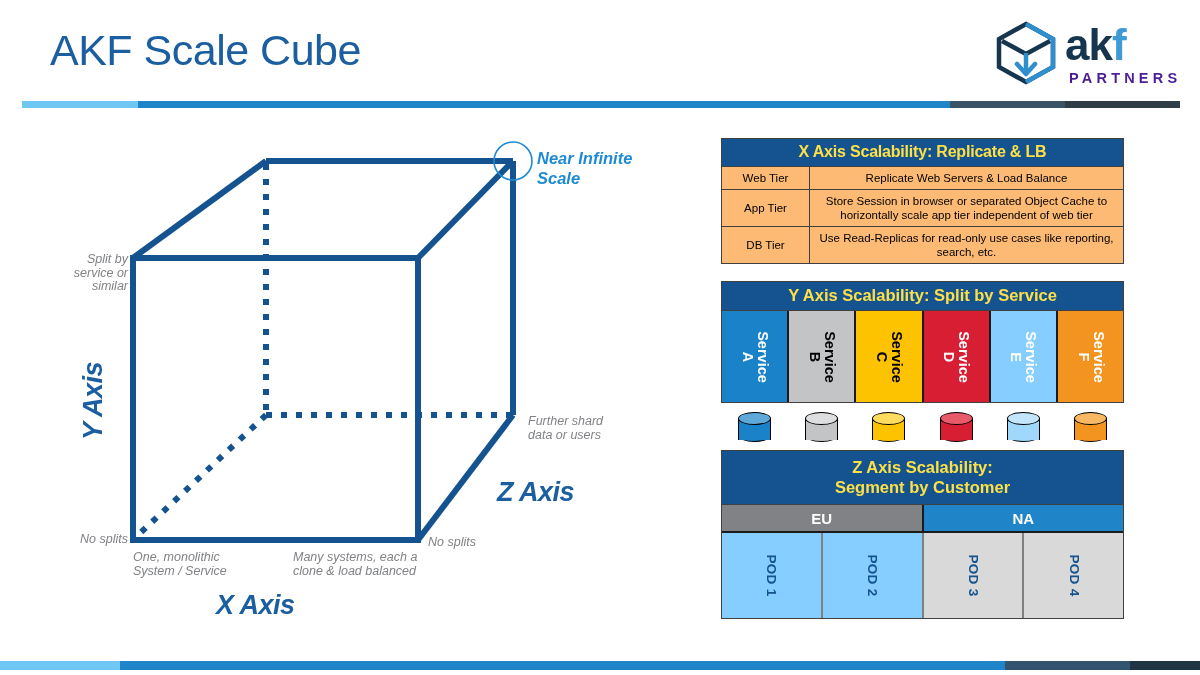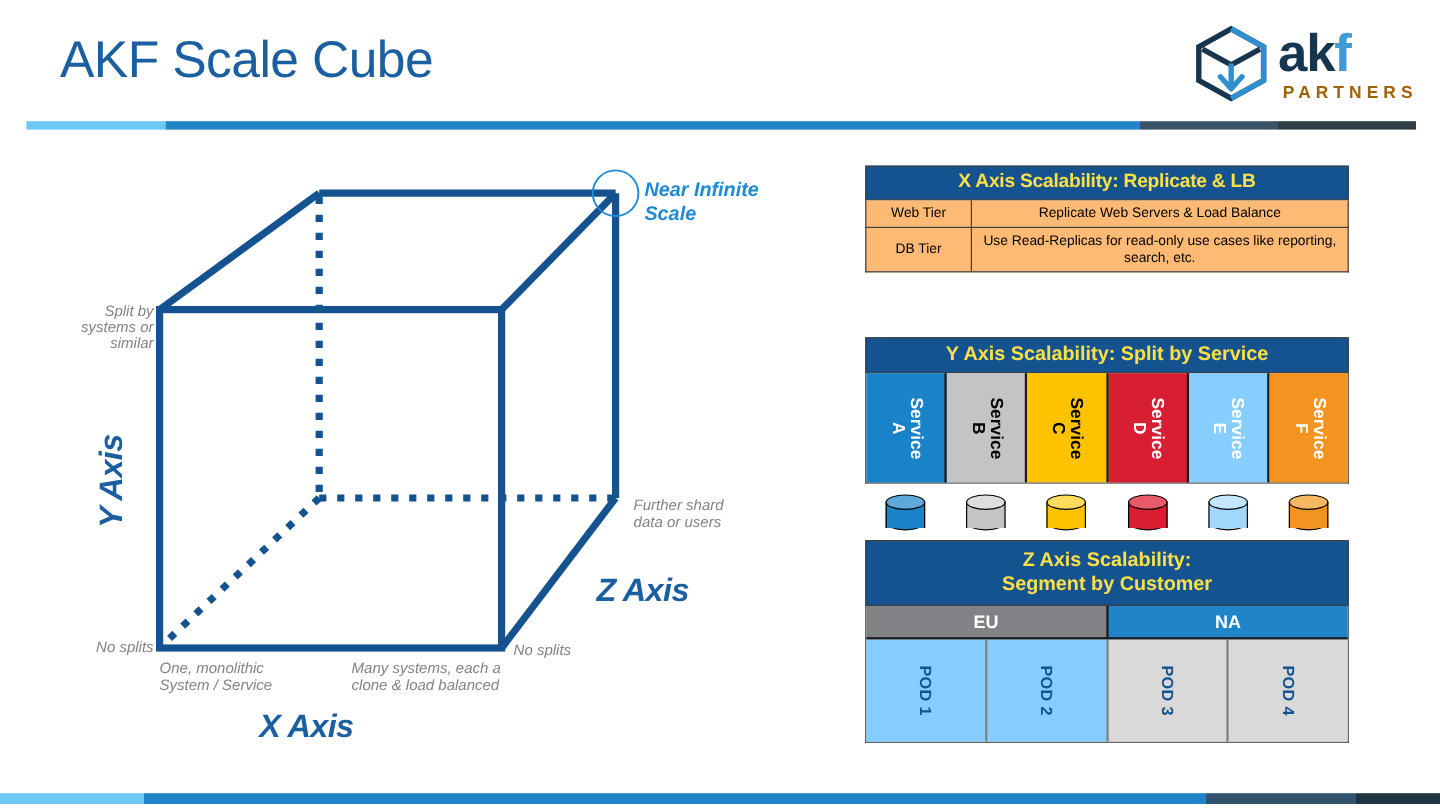--- a/index.html
+++ b/index.html
@@ -14,21 +14,21 @@
     position:absolute;left:50px;top:26px;
     font-size:43px;font-weight:normal;color:#1b5fa0;letter-spacing:-0.5px;
     white-space:nowrap;
   }
   .logo{position:absolute;right:22px;top:18px;width:185px;height:72px;}
   .logo-mark{position:absolute;left:0;top:2px;width:66px;height:66px;}
   .logo-word{position:absolute;left:72px;top:4px;font-size:44px;font-weight:bold;
     color:#16354e;letter-spacing:-1px;line-height:46px;}
   .logo-word .f{color:#3f9ad5;}
   .logo-sub{position:absolute;left:76px;top:52px;font-size:14.5px;font-weight:bold;
-    color:#a16207;letter-spacing:4.2px;}
+    color:#4c1d95;letter-spacing:4.2px;}
 
   
   .bar{position:absolute;height:7px;}
   .hdr-bar{top:101px;}
   .ftr-bar{top:661px;height:9px;}
 
   
   .cube-wrap{position:absolute;left:0;top:120px;width:700px;height:520px;font-style:italic;}
   .cube-svg{position:absolute;left:0;top:0;}
 
@@ -149,21 +149,21 @@
       <circle cx="513" cy="41" r="19" fill="none" stroke="#1f8ad4" stroke-width="1.6"></circle>
     </svg>
 
     <div class="near-inf" style="left:537px;top:28px;">
       <span>Near Infinite</span><br>
       <span>Scale</span>
     </div>
 
     <div class="cube-lbl right" style="left:30px;top:133px;width:98px;">
       <span>Split by</span><br>
-      <span>systems or</span><br>
+      <span>service or</span><br>
       <span>similar</span>
     </div>
 
     <div class="axis-lbl axis-y" style="left:78px;top:320px;">Y Axis</div>
 
     <div class="cube-lbl right" style="left:20px;top:413px;width:108px;">No splits</div>
 
     <div class="cube-lbl" style="left:428px;top:416px;width:90px;">No splits</div>
 
     <div class="cube-lbl" style="left:133px;top:431px;width:160px;">
@@ -187,20 +187,24 @@
   </div>
 
   <div class="panel xtbl">
     <div class="tbl-head">X Axis Scalability: Replicate &amp; LB</div>
     <div id="x-rows">
         <div class="xrow">
           <div class="c1">Web Tier</div>
           <div class="c2">Replicate Web Servers &amp; Load Balance</div>
         </div>
         <div class="xrow">
+          <div class="c1">App Tier</div>
+          <div class="c2">Store Session in browser or separated Object Cache to horizontally scale app tier independent of web tier</div>
+        </div>
+        <div class="xrow">
           <div class="c1">DB Tier</div>
           <div class="c2">Use Read-Replicas for read-only use cases like reporting, search, etc.</div>
         </div>
       </div>
   </div>
 
   <div class="panel ytbl">
     <div class="tbl-head">Y Axis Scalability: Split by Service</div>
     <div class="yservices" id="y-services">
         <div class="ycell" style="background: rgb(26, 130, 200);">

